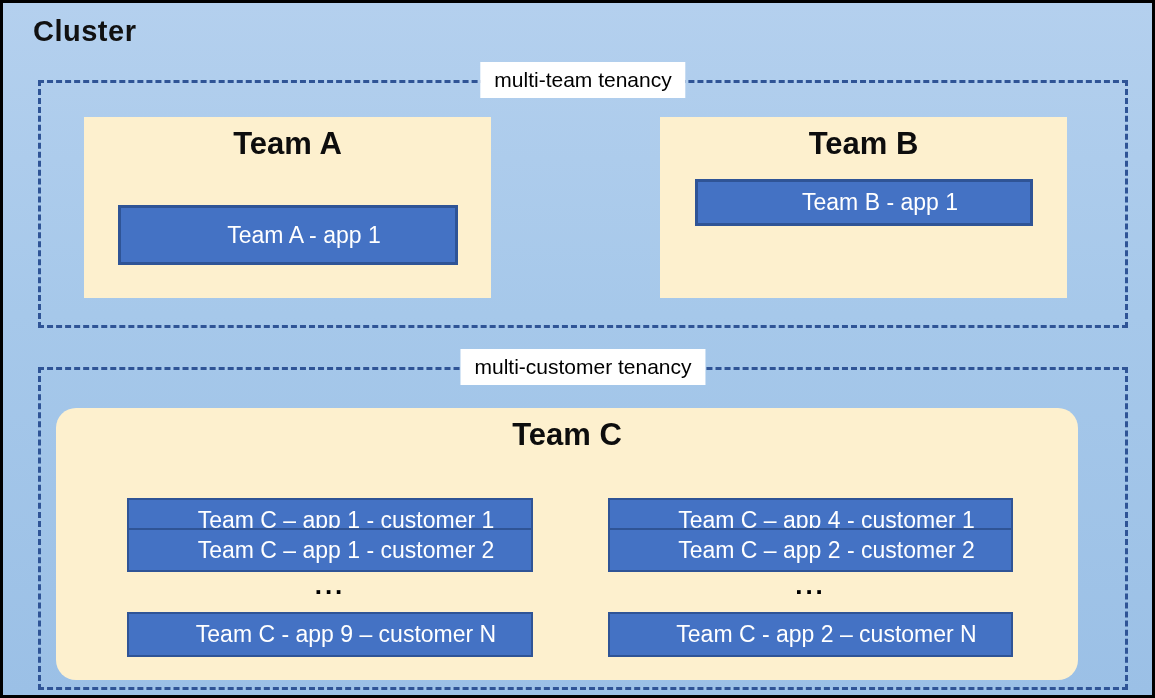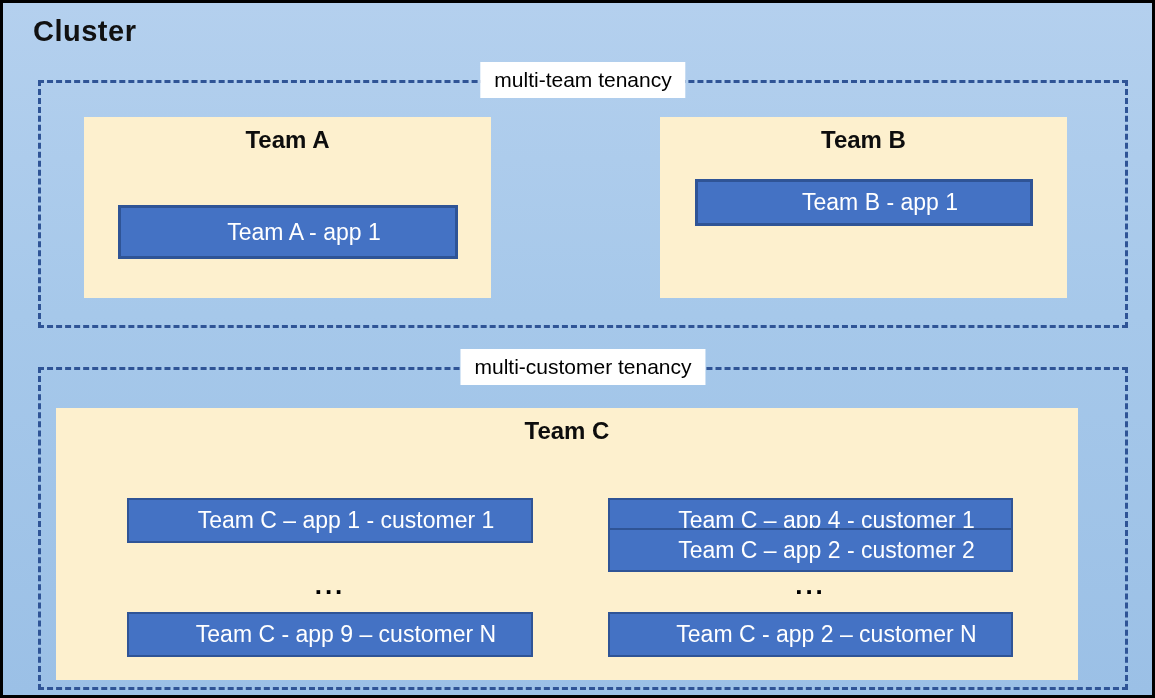--- a/index.html
+++ b/index.html
@@ -28,34 +28,34 @@
     background:#ffffff;color:#000;
     font-size:21px;line-height:26px;
     padding:5px 14px;white-space:nowrap;
   }
   .team-box{
     position:absolute;
     background:#fdf0ce;
   }
   .team-a{left:43px;top:34px;width:407px;height:181px;}
   .team-b{left:619px;top:34px;width:407px;height:181px;}
-  .team-c{left:15px;top:38px;width:1022px;height:272px;}
+  .team-c{left:15px;top:38px;width:1022px;height:272px;border-radius:20px;}
   .team-title{
     position:absolute;left:0;top:9px;width:100%;
-    text-align:center;font-size:24px;font-weight:bold;color:#0d0d0d;
+    text-align:center;font-size:31px;font-weight:bold;color:#0d0d0d;
   }
   .app-box{
     position:absolute;
     background:#4472c4;
     border:3px solid #2f5496;
     color:#ffffff;
     display:flex;align-items:center;justify-content:center;
     font-size:23px;white-space:nowrap;padding-left:32px;
   }
-  .team-a .app-1{left:34px;top:88px;width:340px;height:54px;}
+  .team-a .app-1{left:34px;top:88px;width:340px;height:60px;}
   .team-b .app-1{left:35px;top:62px;width:338px;height:47px;}
   .team-b .app-2{left:35px;top:119px;width:338px;height:46px;}
   .c-col{
     position:absolute;top:62px;width:406px;height:187px;
   }
   .c-col-1{left:71px;}
   .c-col-2{left:552px;width:405px;}
   .c-col .app-box{border-width:2px;}
   .c-row-1{left:0;top:0;width:100%;height:45px;margin-top:28px;}
   .c-row-2{left:0;top:58px;width:100%;height:44px;}
@@ -88,20 +88,21 @@
   </div>
 
   <div class="region region-2">
     <div class="region-label">multi-customer tenancy</div>
 
     <div class="team-box team-c">
       <div class="team-title">Team C</div>
 
       <div class="c-col c-col-1">
         <div class="app-box c-row-1">Team C – app 1 - customer 1</div>
+        <div class="app-box c-row-2">Team C – app 1 - customer 2</div>
         <div class="ellipsis">...</div>
         <div class="app-box c-row-n">Team C - app 9 – customer N</div>
       </div>
 
       <div class="c-col c-col-2">
         <div class="app-box c-row-1">Team C – app 4 - customer 1</div>
         <div class="app-box c-row-2">Team C – app 2 - customer 2</div>
         <div class="ellipsis">...</div>
         <div class="app-box c-row-n">Team C - app 2 – customer N</div>
       </div>

